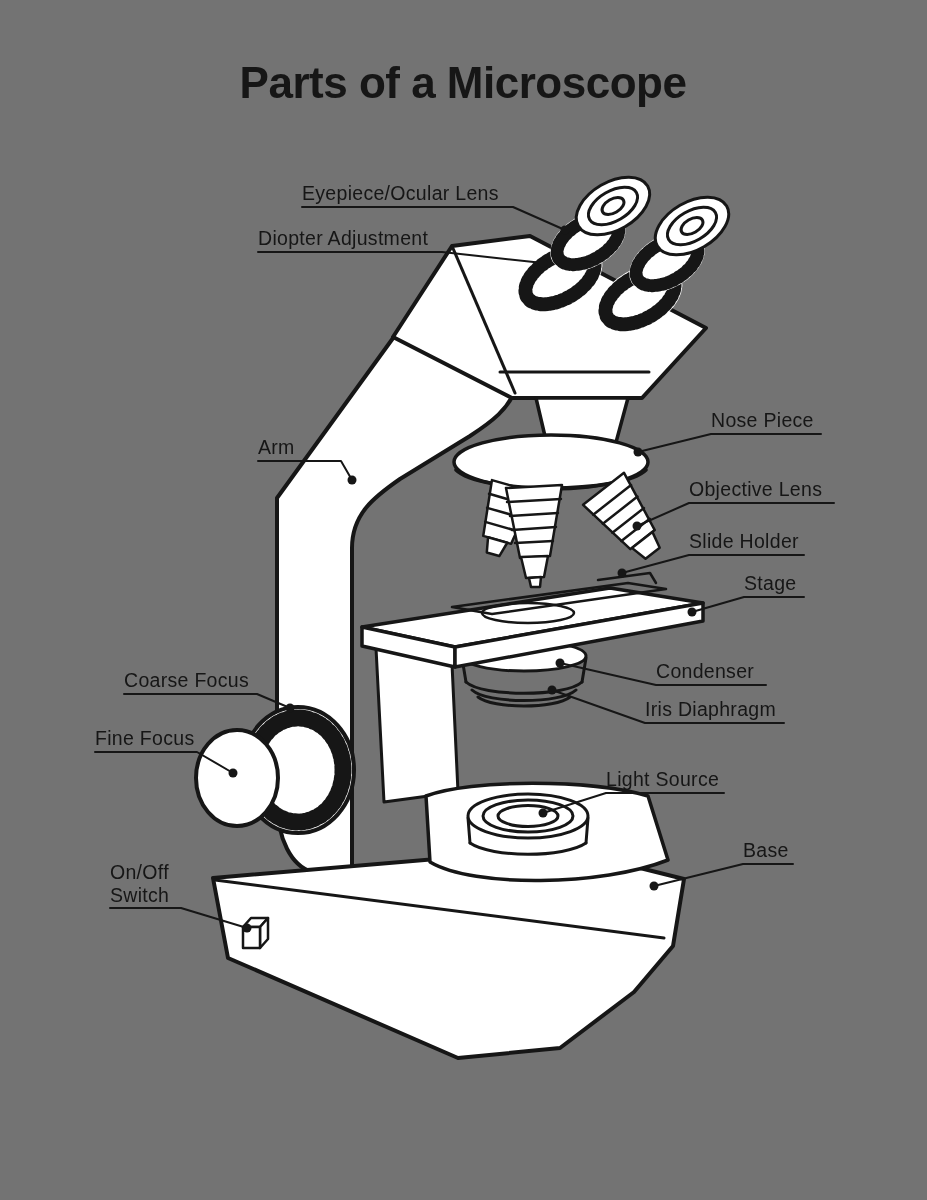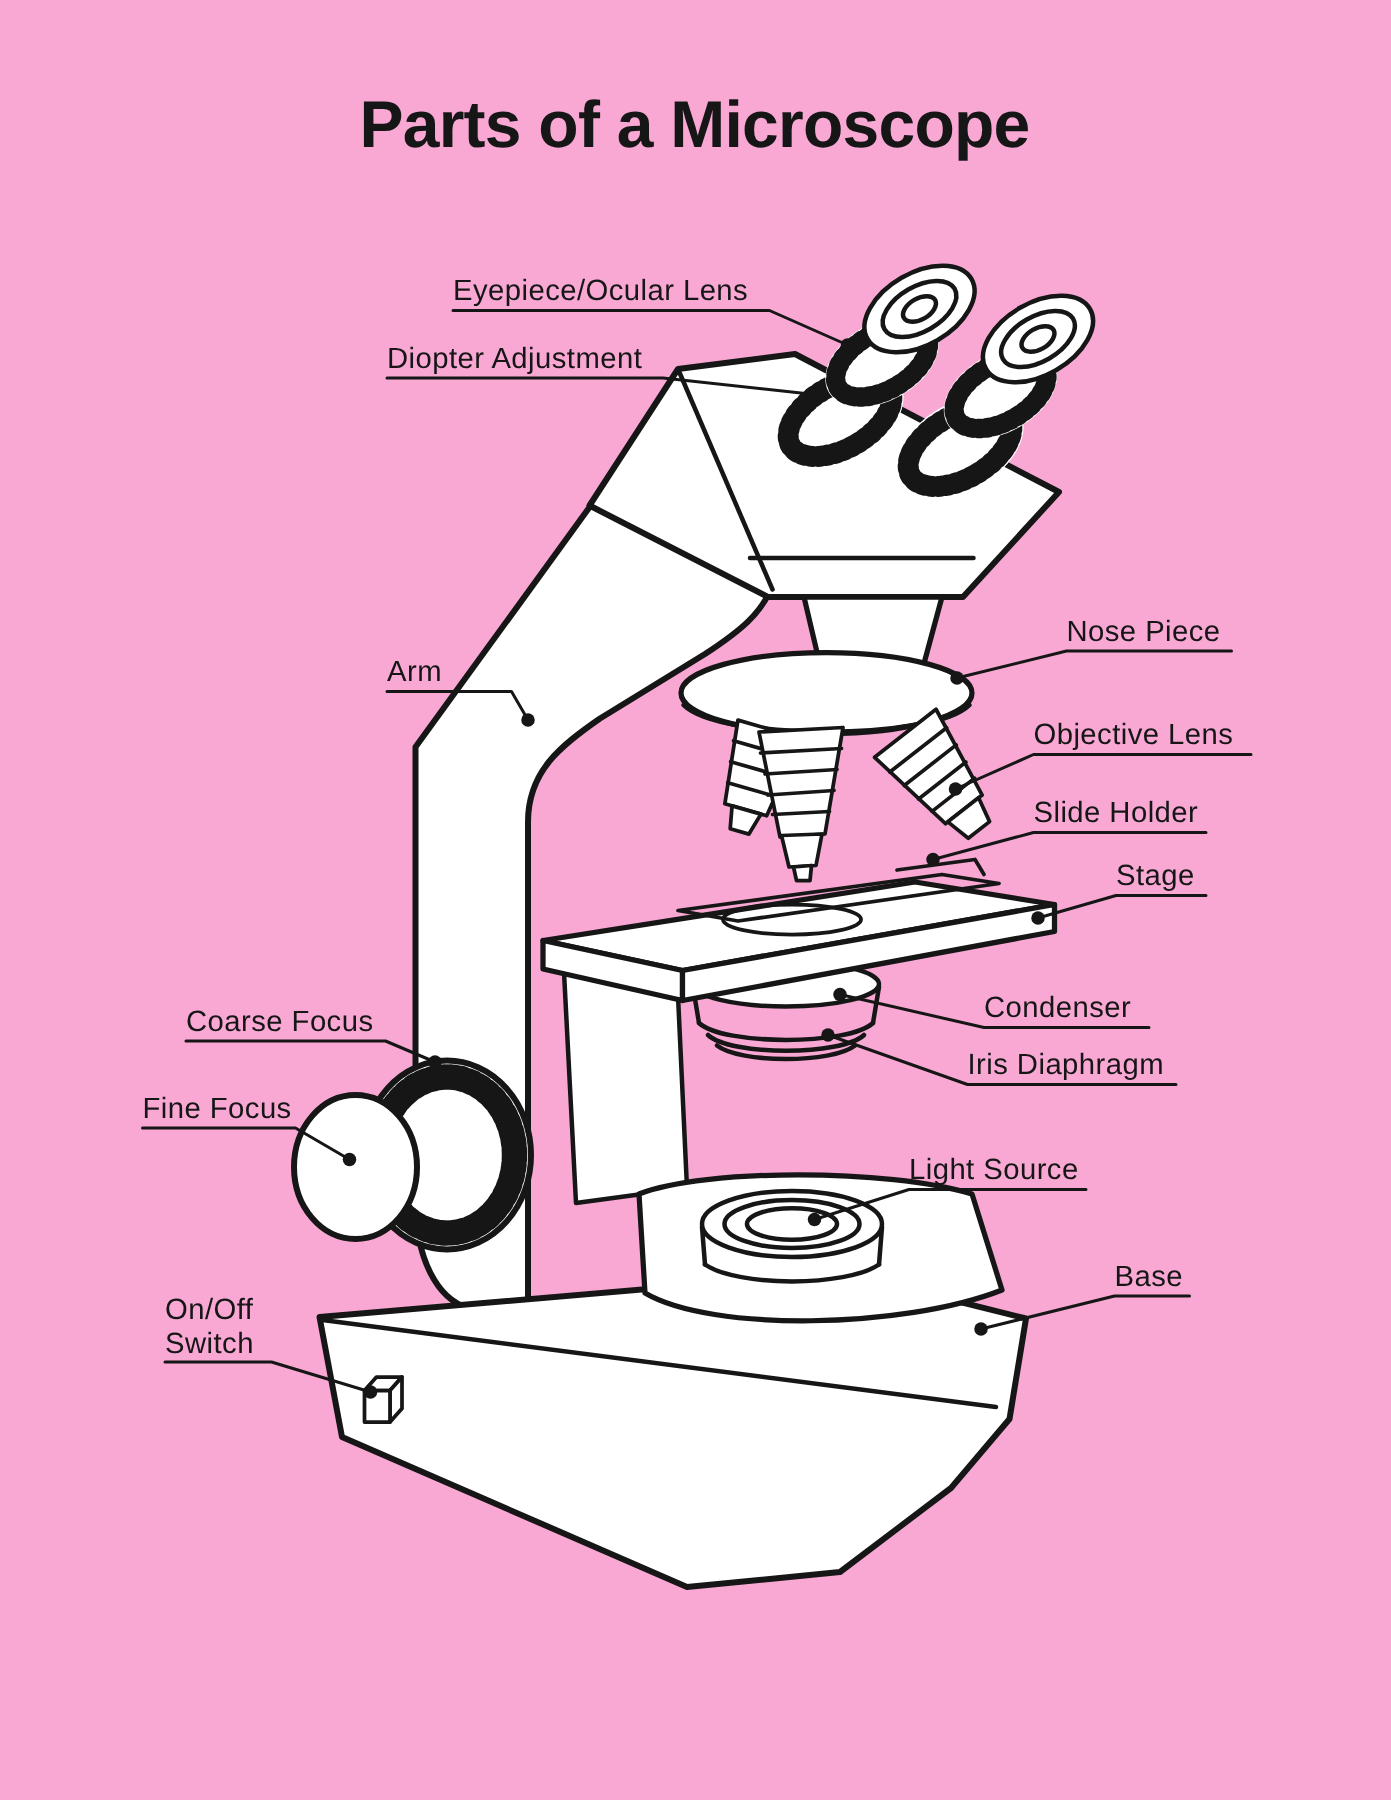--- a/index.html
+++ b/index.html
@@ -1,16 +1,16 @@
 <!DOCTYPE html>
 <html><head>
 <meta charset="utf-8">
 <style>
   html,body { margin:0; padding:0; background:#ffffff; }
-  .page { width:927px; height:1200px; position:relative; background:#f9a8d4; overflow:hidden; }
+  .page { width:927px; height:1200px; position:relative; background:#737373; overflow:hidden; }
   svg { display:block; }
   text { font-family:"Liberation Sans", sans-serif; }
   .label-text { font-size:19.5px; font-weight:400; letter-spacing:0.3px; }
   .title-text { font-size:44px; font-weight:700; letter-spacing:-0.5px; }
 </style>
 </head>
 <body>
 
 <div class="page">
 <svg viewBox="0 0 927 1200" width="927" height="1200" xmlns="http://www.w3.org/2000/svg">

